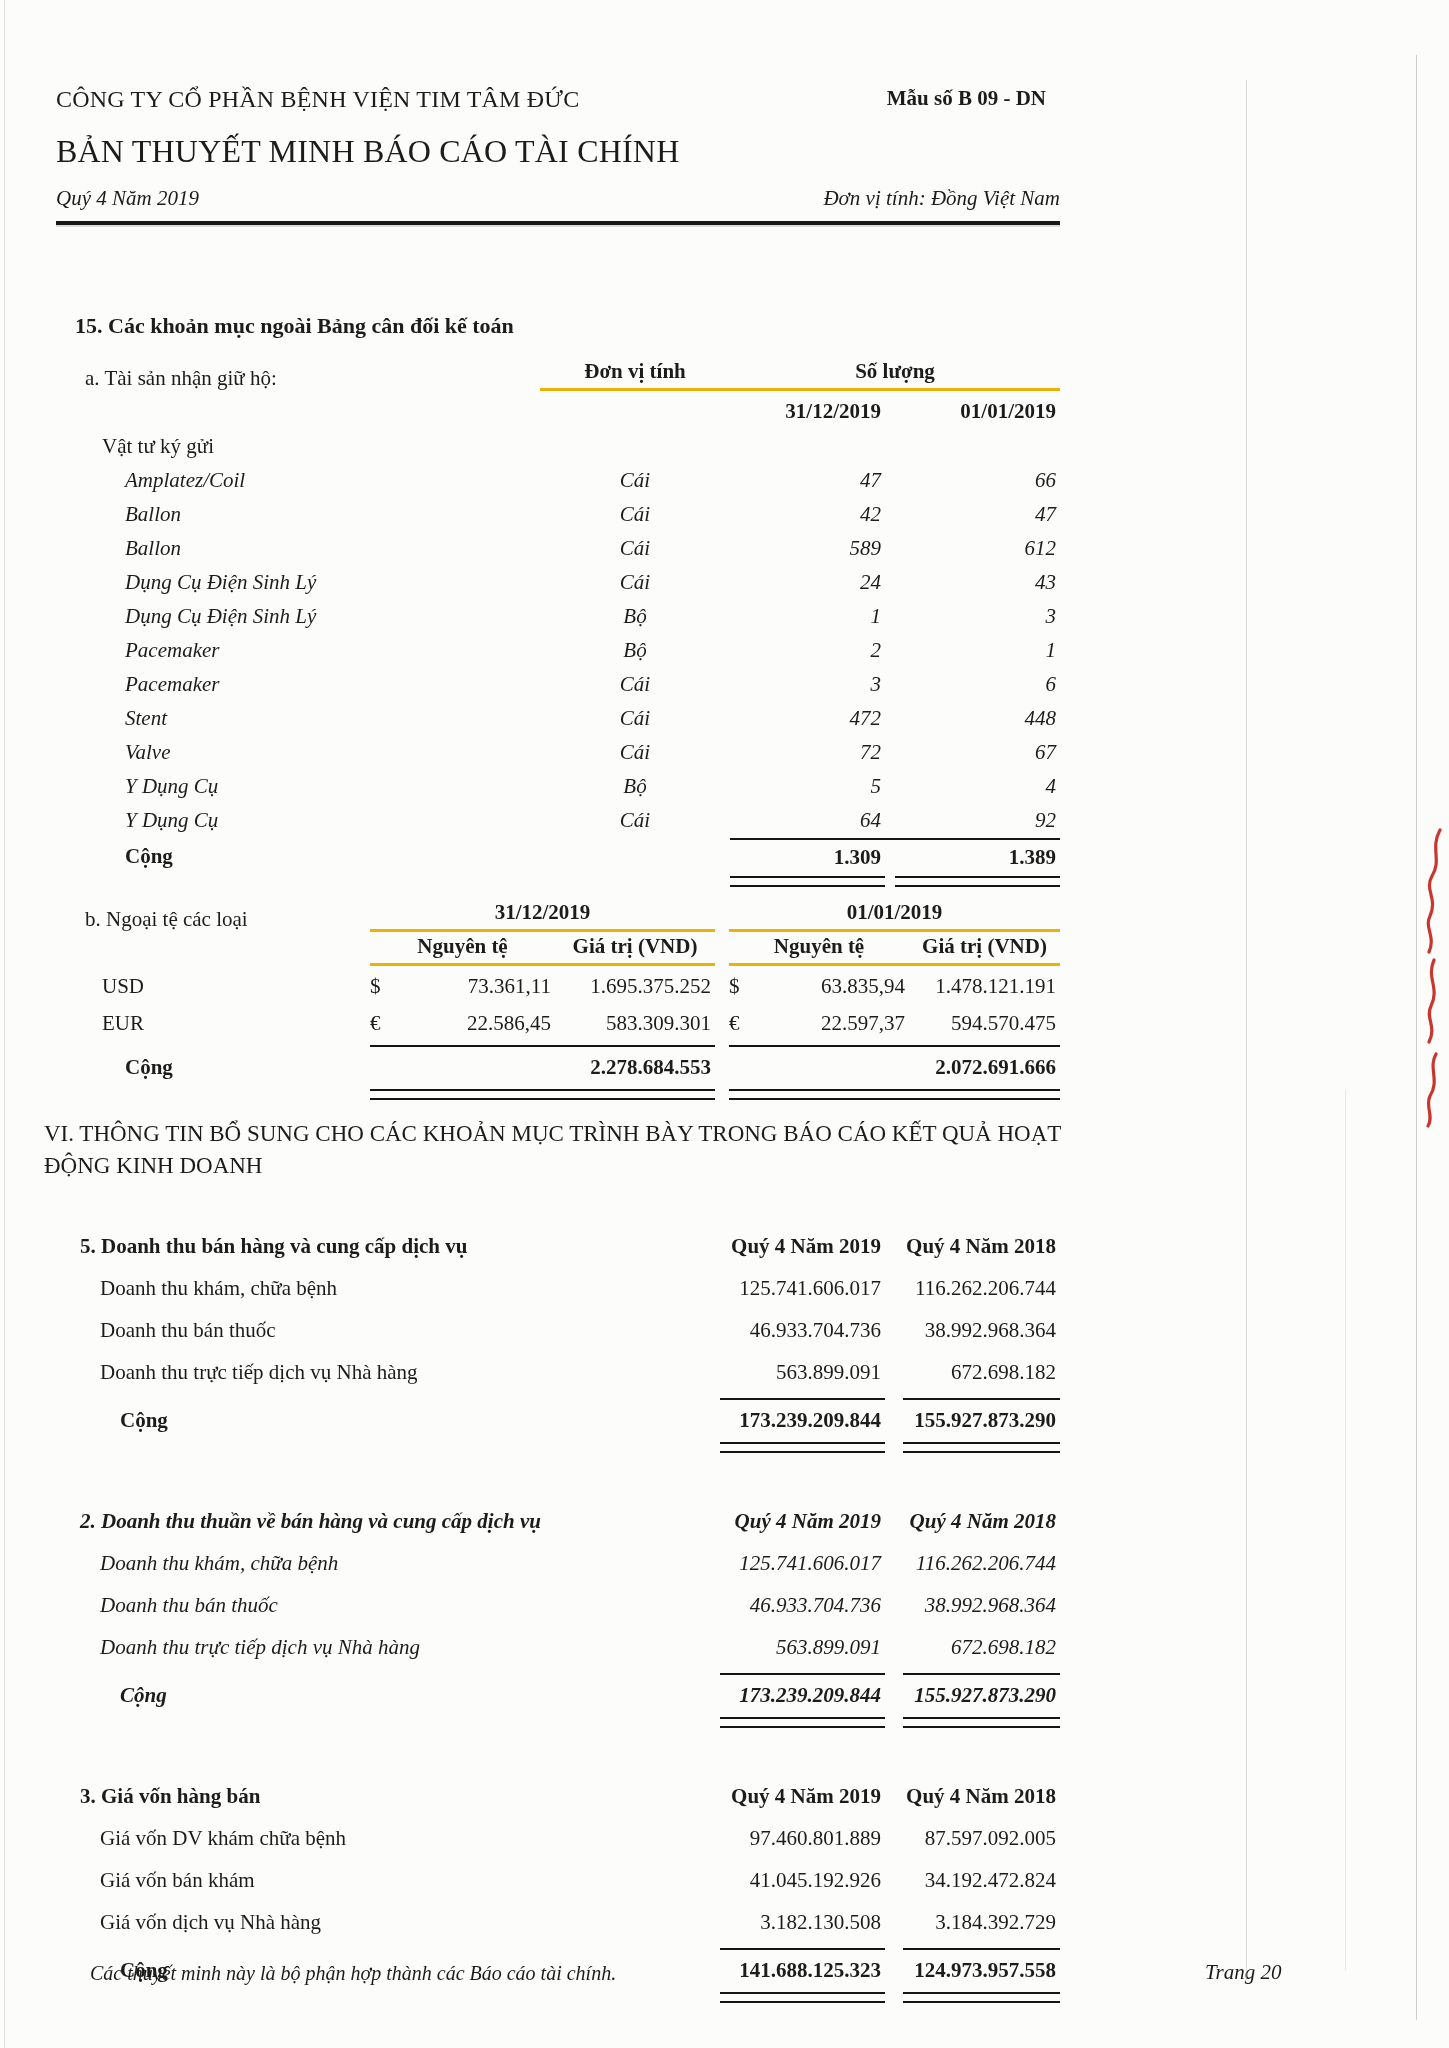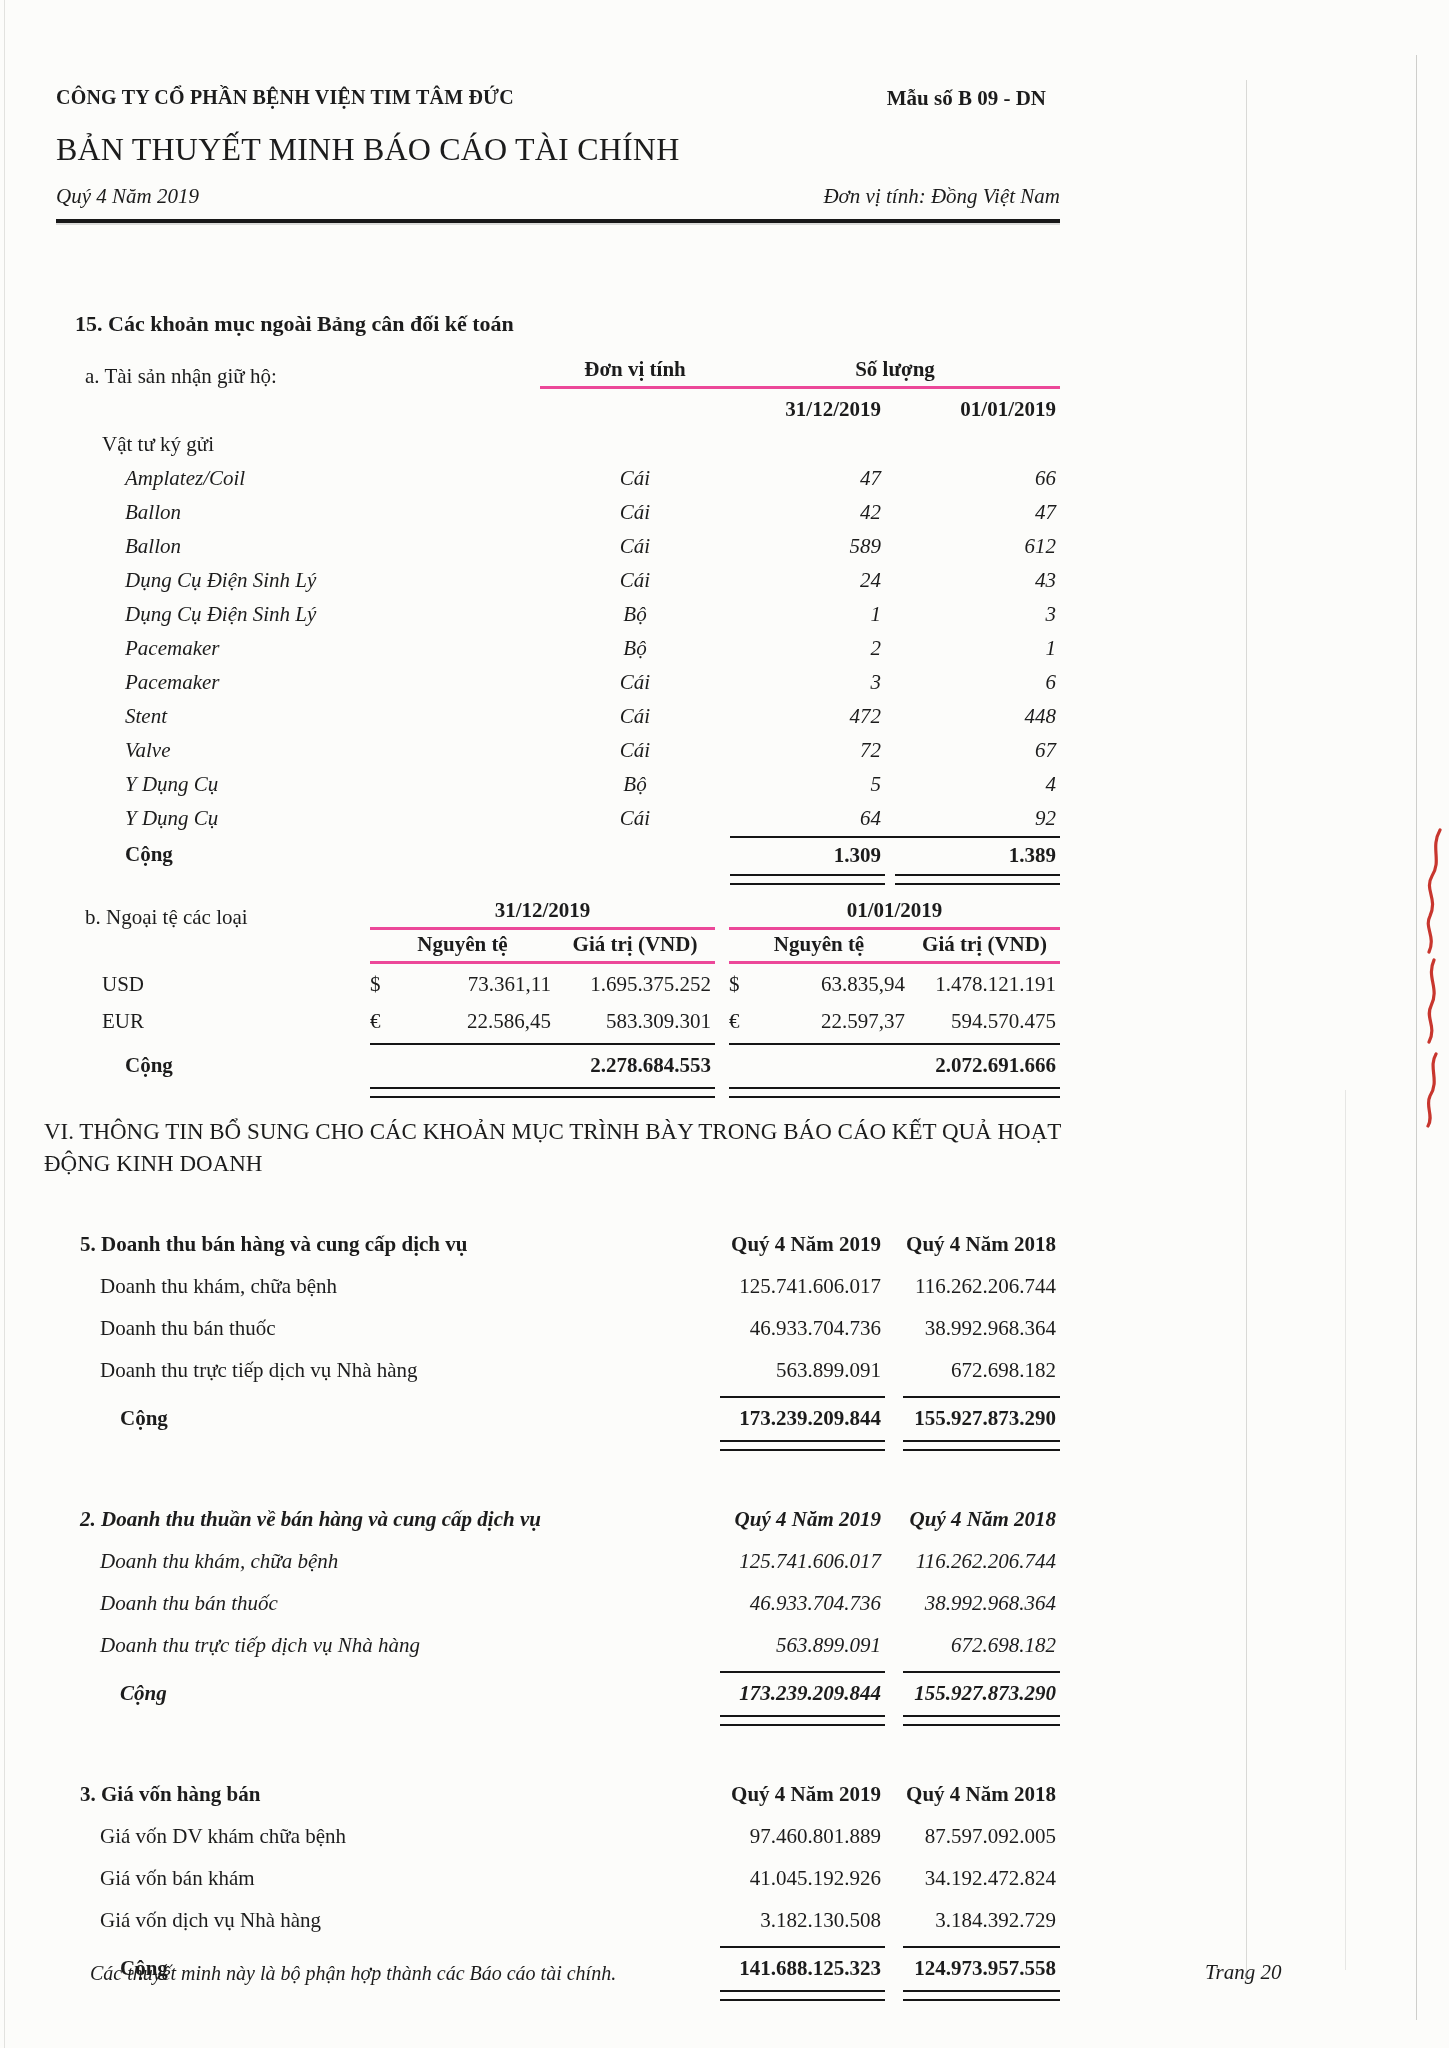--- a/index.html
+++ b/index.html
@@ -8,30 +8,30 @@
     background:#fcfcfa; overflow:hidden;
     font-family:"Liberation Serif", "DejaVu Serif", serif;
     color:#1c1c1c; font-size:21px;
   }
   .content { position:absolute; left:80px; top:0; width:980px; }
   .b { font-weight:bold; }
   .it { font-style:italic; }
   .r { text-align:right; padding-right:4px; }
   .c { text-align:center; }
   .hdr-row { display:flex; justify-content:space-between; margin:86px 0 0 -24px; width:1004px; }
-  .company { font-weight:bold; font-size:20px; letter-spacing:0.2px; }
+  .company { font-weight:normal; font-size:24px; letter-spacing:0.2px; }
   .formno  { font-weight:bold; font-size:21px; padding-right:14px; }
   .title   { font-weight:normal; font-size:32px; margin:20px 0 0 -24px; letter-spacing:0.2px; }
   .sub-row { display:flex; justify-content:space-between; margin:16px 0 0 -24px; width:1004px; font-style:italic; font-size:21px; }
   .rule    { height:3.5px; background:#181818; margin:10px 0 0 -24px; width:1004px; box-shadow:0 2px 0 rgba(120,120,120,.25); }
   .s15-head { font-weight:bold; font-size:22px; margin:88px 0 0 -5px; }
 
   
   .ga-head  { display:grid; grid-template-columns:460px 190px 330px; margin-top:20px; align-items:end; }
-  .hcell    { font-weight:bold; border-bottom:3px solid #ec4899; padding-bottom:4px; }
+  .hcell    { font-weight:bold; border-bottom:3px solid #eab308; padding-bottom:4px; }
   .ga-dates { display:grid; grid-template-columns:650px 155px 175px; margin-top:8px; }
   .ga-row   { display:grid; grid-template-columns:460px 190px 155px 175px; height:34px; align-items:center; }
   .grp      { padding-left:22px; }
   .itm      { padding-left:45px; font-style:italic; }
   .tot-a    { padding-left:45px; font-weight:bold; }
   .bt       { border-top:2.5px solid #151515; }
   .dbl      { height:7px; border-top:2.5px solid #151515; border-bottom:2.5px solid #151515; }
   .sline    { border-top:2.5px solid #151515; }
 
   

